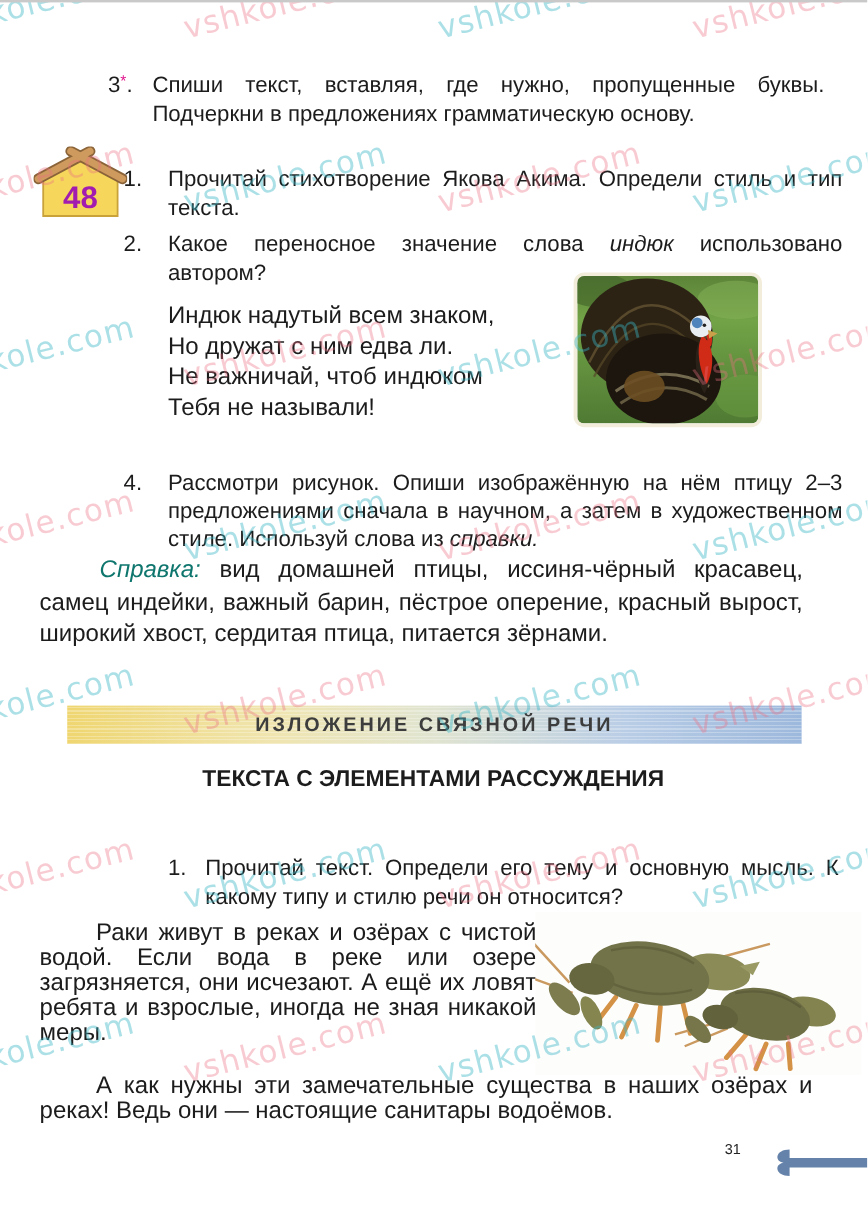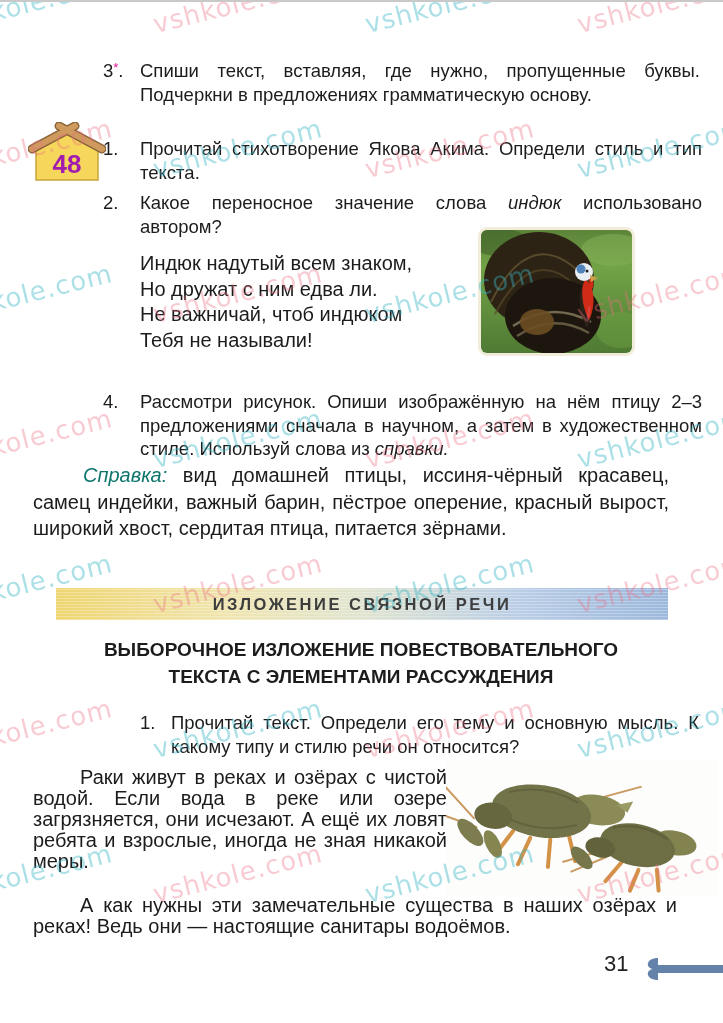--- a/index.html
+++ b/index.html
@@ -32,21 +32,21 @@
       linear-gradient(90deg,#efd671 0%,#f0e5b0 28%,#e0e4d0 50%,#b9cde6 76%,#9cb8dc 100%);
   }
   .band-text{font-size:16.5px;font-weight:bold;letter-spacing:2.5px;color:#3d3d3d;}
   .title{font-size:19px;line-height:27px;font-weight:bold;text-align:center;z-index:1;}
   .bigtext{font-size:20px;line-height:21px;text-align:justify;text-indent:47px;margin:0;z-index:1;}
   .badge{z-index:1;}
   .badge48-num{position:absolute;left:8px;top:27px;width:62px;text-align:center;
     font-weight:bold;font-size:26px;color:#a21caf;}
   .badge49-num{position:absolute;left:2px;top:9px;width:80px;text-align:center;
     font-weight:bold;font-size:25px;color:#111;}
-  .pagenum{font-size:22px;color:#222;z-index:1;}
+  .pagenum{font-size:12px;color:#222;z-index:1;}
 </style>
 </head>
 <body>
 
 <div class="page">
 
   <div class="wm-layer">
       <span class="wm wm-teal" style="left: -60px; top: 10px;">vshkole.com</span>
       <span class="wm wm-pink" style="left: 150px; top: 10px;">vshkole.com</span>
       <span class="wm wm-teal" style="left: 362px; top: 10px;">vshkole.com</span>
@@ -70,21 +70,21 @@
       <span class="wm wm-pink" style="left: -60px; top: 735px;">vshkole.com</span>
       <span class="wm wm-teal" style="left: 150px; top: 735px;">vshkole.com</span>
       <span class="wm wm-pink" style="left: 362px; top: 735px;">vshkole.com</span>
       <span class="wm wm-teal" style="left: 574px; top: 735px;">vshkole.com</span>
       <span class="wm wm-teal" style="left: -60px; top: 880px;">vshkole.com</span>
       <span class="wm wm-pink" style="left: 150px; top: 880px;">vshkole.com</span>
       <span class="wm wm-teal" style="left: 362px; top: 880px;">vshkole.com</span>
       <span class="wm wm-pink" style="left: 574px; top: 880px;">vshkole.com</span>
     </div>
 
-  <p class="abs task hang37" style="left:103px;top:59px;width:560px">
+  <p class="abs task hang37" style="left:90px;top:59px;width:560px">
     <span class="num"><span>3</span><sup class="star">*</sup><span>. </span></span><span>Спиши текст, вставляя, где нужно, пропущенные буквы. Подчеркни в предложениях грамматическую основу.</span>
   </p>
 
   <div class="abs badge" style="left:28px;top:122px;width:78px;height:64px">
     <svg width="78" height="64" viewBox="0 0 78 64">
       <polygon points="8,26 39,9 70,26 70,58 8,58" fill="#f6d75c" stroke="#c9a23a" stroke-width="1.5"></polygon>
       <line x1="4" y1="27" x2="47" y2="4" stroke="#8a6438" stroke-width="9" stroke-linecap="round"></line>
       <line x1="74" y1="27" x2="31" y2="4" stroke="#8a6438" stroke-width="9" stroke-linecap="round"></line>
       <line x1="4" y1="27" x2="47" y2="4" stroke="#cf9a5e" stroke-width="6" stroke-linecap="round"></line>
       <line x1="74" y1="27" x2="31" y2="4" stroke="#cf9a5e" stroke-width="6" stroke-linecap="round"></line>
@@ -144,21 +144,20 @@
 
   <p class="abs spravka" style="left:33px;top:462px;width:636px">
     <i class="spravka-label">Справка:</i><span> вид домашней птицы, иссиня-чёрный краса­вец, самец индейки, важный барин, пёстрое оперение, красный вырост, широкий хвост, сердитая птица, пита­ется зёрнами.</span>
   </p>
 
   <div class="abs band" style="left:56px;top:588px;width:612px;height:32px">
     <span class="band-text">ИЗЛОЖЕНИЕ СВЯЗНОЙ РЕЧИ</span>
   </div>
 
   <div class="abs title" style="left:30px;top:636px;width:662px">
-    <div>ВЫБОРОЧНОЕ ИЗЛОЖЕНИЕ ПОВЕСТВОВАТЕЛЬНОГО</div>
     <div>ТЕКСТА С ЭЛЕМЕНТАМИ РАССУЖДЕНИЯ</div>
   </div>
 
 
   <p class="abs task hang31" style="left:140px;top:711px;width:528px">
     <span class="num">1.</span><span>Прочитай текст. Определи его тему и основную мысль. К какому типу и стилю речи он относится?</span>
   </p>
 
   <p class="abs bigtext" style="left:33px;top:767px;width:414px">
     <span>Раки живут в реках и озёрах с чистой водой. Если вода в реке или озере загрязняется, они исчезают. А ещё их ловят ребята и взрослые, иногда не зная никакой меры.</span>

